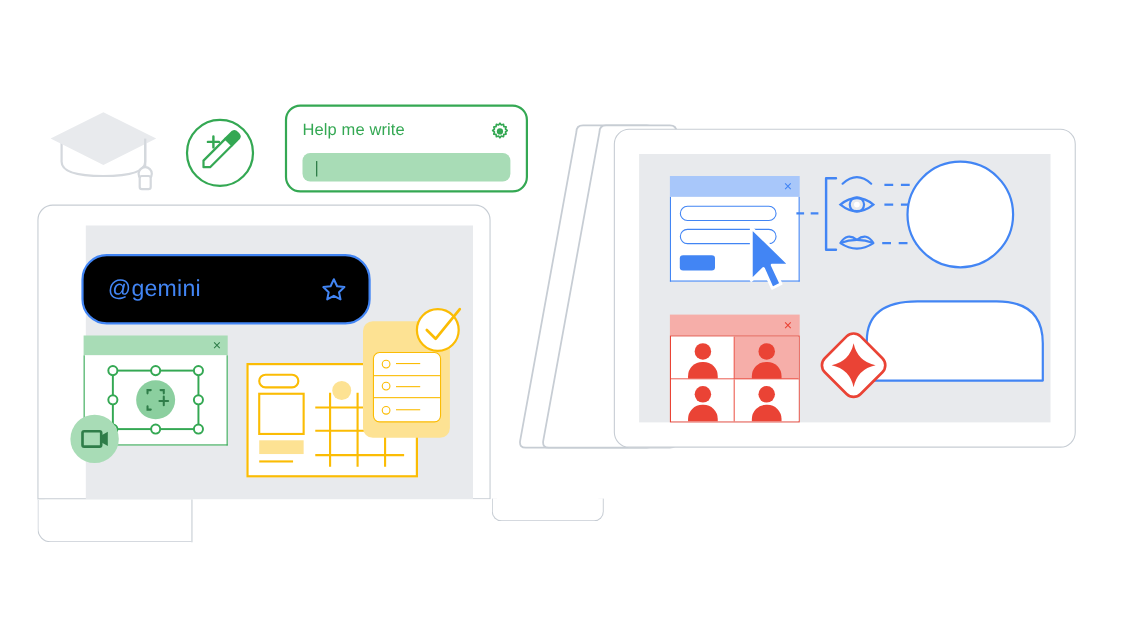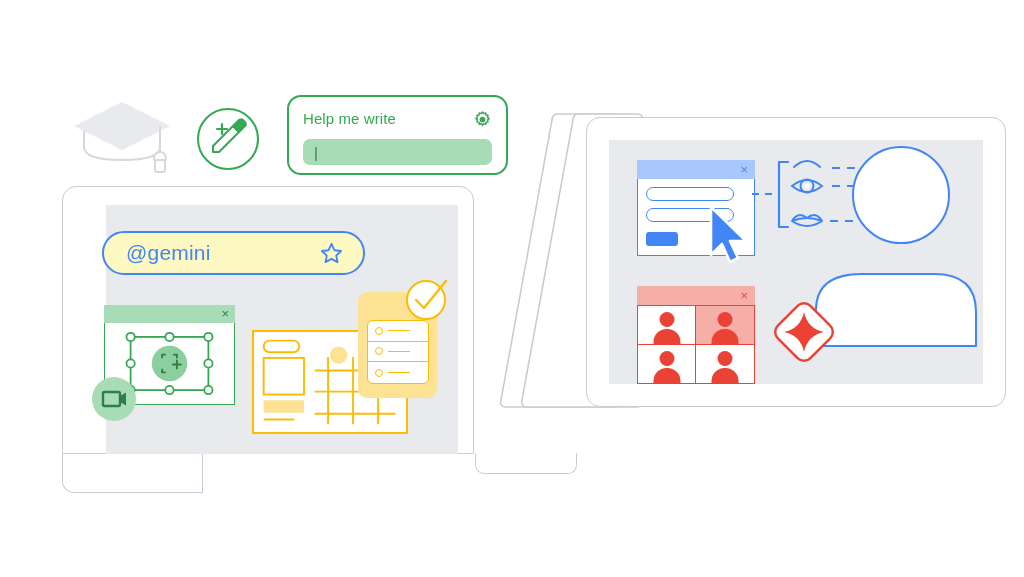--- a/index.html
+++ b/index.html
@@ -14,21 +14,21 @@
   }
   #stage {
     position: relative;
     width: 1024px;
     height: 577px;
     background: #ffffff;
     overflow: hidden;
   }
 
   
-  .abs { position: absolute; margin-left: 28px; }
+  .abs { position: absolute; }
   .svgfull { position: absolute; inset: 0; width: 100%; height: 100%; overflow: visible; }
 
   
   #grad-cap { left: 42px; top: 92px; width: 104px; height: 80px; }
 
   
   #pencil-badge { left: 168px; top: 107px; width: 64px; height: 64px; }
 
   
   #help-card {
@@ -90,24 +90,24 @@
     position: absolute;
     left: 272px; top: -1px; width: 102px; height: 21px;
     border: 1.6px solid #c7cdd4;
     border-top: none;
     border-radius: 0 0 9px 9px;
     background: #ffffff;
   }
 
   
   #gemini-bar {
-    left: 74px; top: 231px; width: 263px; height: 44px;
+    left: 74px; top: 231px; width: 263px; height: 64px;
     border: 2px solid #4285f4;
     border-radius: 23px;
-    background: #fef9c3;
+    background: #000000;
     display: flex; align-items: center;
     justify-content: space-between;
     padding: 0 19px 0 22px;
   }
   #gemini-bar .q {
     font-size: 21px; color: #4285f4; letter-spacing: .2px;
   }
   #gemini-bar .star { width: 25px; height: 25px; display:block; }
 
   

